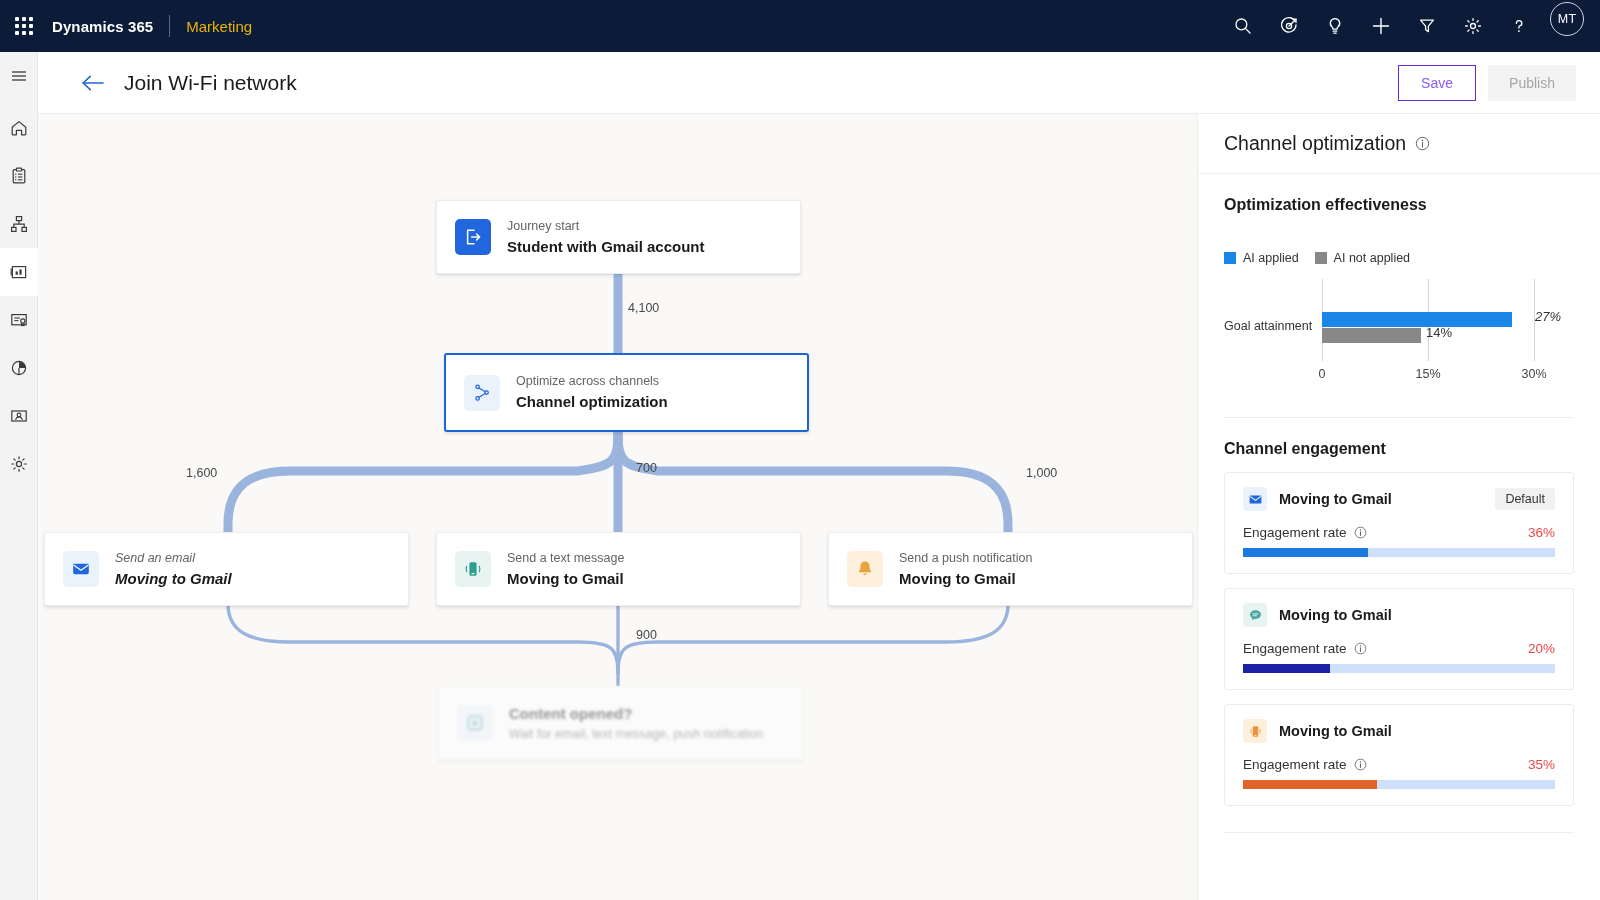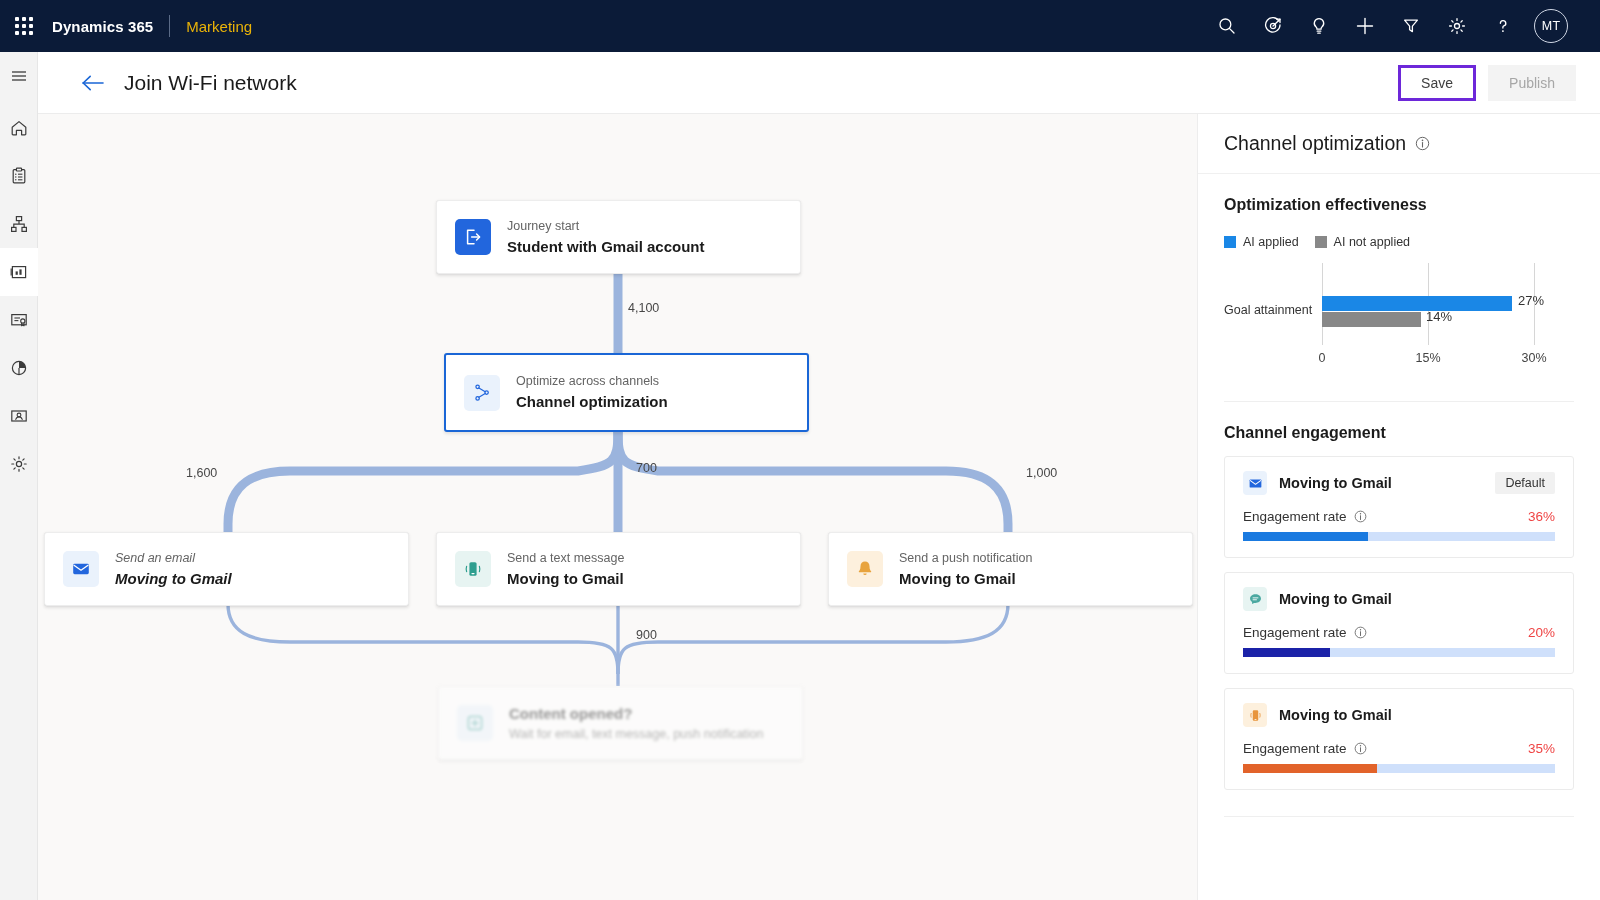--- a/index.html
+++ b/index.html
@@ -16,21 +16,21 @@
     color: #ffffff;
   }
   .waffle { width: 48px; display: flex; align-items: center; justify-content: center;
             cursor: pointer; }
   .waffle-grid { display: grid; grid-template-columns: repeat(3, 4px);
                  grid-template-rows: repeat(3, 4px); gap: 3px; }
   .waffle-grid i { display: block; width: 4px; height: 4px; background: #fff; border-radius: 1px; }
   .brand { font-size: 15px; font-weight: bold; letter-spacing: .1px; padding-left: 4px; }
   .brand-sep { width: 1px; height: 22px; background: #5b6b87; margin: 0 16px; }
   .app-name { font-size: 15px; color: #eab308; font-weight: normal; }
-  .suite-right { margin-left: auto; display: flex; align-items: center; padding-right: 32px; gap: 0px; }
+  .suite-right { margin-left: auto; display: flex; align-items: flex-start; padding-right: 16px; gap: 0px; }
   .sb-icon { width: 46px; height: 48px; display: flex; align-items: center; justify-content: center;
              cursor: pointer; }
   .sb-icon svg { display: block; }
   .avatar {
     width: 34px; height: 34px; border-radius: 50%; border: 1.4px solid #cfd6e4;
     display: flex; align-items: center; justify-content: center;
     font-size: 12.5px; color: #ffffff; margin-left: 8px; cursor: pointer; letter-spacing: .3px;
   }
 
   
@@ -53,21 +53,21 @@
   }
   .back-btn { width: 30px; height: 30px; display: flex; align-items: center; justify-content: center;
               cursor: pointer; }
   .page-title { font-size: 21px; color: #1b1b1b; margin-left: 16px; font-weight: normal; }
   .cmd-right { margin-left: auto; display: flex; align-items: center; gap: 12px; }
   .btn {
     height: 36px; min-width: 78px; padding: 0 20px; font-size: 14px;
     display: flex; align-items: center; justify-content: center; cursor: pointer;
     font-family: inherit;
   }
-  .btn-save { background: #ffffff; border: 3px solid #6d28d9; color: #404040; }
+  .btn-save { background: #ffffff; border: 1px solid #6d28d9; color: #8b5cf6; }
   .btn-publish { background: #f3f3f3; border: 1px solid #f3f3f3; color: #a6a6a6; cursor: default; }
 
   
   .canvas {
     position: absolute; top: 114px; left: 38px; width: 1159px; height: 786px;
     background: #faf9f8; overflow: hidden;
   }
   .canvas-inner { position: absolute; top: 0; left: 0; width: 1159px; height: 786px; }
   .edges { position: absolute; top: 0; left: 0; width: 1159px; height: 786px; }
 
@@ -96,21 +96,21 @@
   }
   .panel-head {
     height: 60px; display: flex; align-items: center; padding: 0 26px;
     border-bottom: 1px solid #f0f0f0;
   }
   .panel-title { font-size: 19.5px; color: #1b1b1b; }
   .info-i { margin-left: 9px; display: flex; align-items: center; cursor: pointer; }
   .panel-body { padding: 22px 26px 0 26px; }
   .sec-title { font-size: 16px; font-weight: bold; color: #1b1b1b; }
 
-  .legend { display: flex; align-items: center; gap: 16px; margin-top: 21px; }
+  .legend { display: flex; align-items: center; gap: 16px; margin-top: 37px; }
   .legend-item { display: flex; align-items: center; gap: 7px; font-size: 12.5px; color: #333; }
   .swatch { width: 12px; height: 12px; display: block; }
 
   .chart { position: relative; height: 112px; margin-top: 14px; }
   .chart-catlabel {
     position: absolute; left: 0; top: 40px; font-size: 12.5px; color: #333; white-space: nowrap;
   }
   .plot { position: absolute; left: 98px; top: 0; right: 0; height: 112px; }
   .gridline { position: absolute; top: 0; width: 1px; height: 82px; background: #d6d6d6; }
   .bar { position: absolute; height: 15px; }
@@ -429,21 +429,21 @@
     </div>
 
     <div class="chart">
       <div class="chart-catlabel">Goal attainment</div>
       <div class="plot">
         <div class="gridline" style="left:0px;"></div>
         <div class="gridline" style="left:106px;"></div>
         <div class="gridline" style="left:212px;"></div>
 
         <div class="bar" style="left:0; top:33px; width:190px; background:#1a87e6;"></div>
-        <div class="bar-val" style="left:196px; top:30px;">27%</div>
+        <div class="bar-val" style="left:213px; top:30px;font-style:italic;">27%</div>
 
         <div class="bar" style="left:0; top:49px; width:99px; background:#888888;"></div>
         <div class="bar-val" style="left:104px; top:46px;">14%</div>
 
         <div class="axis-tick" style="left:0px;">0</div>
         <div class="axis-tick" style="left:106px;">15%</div>
         <div class="axis-tick" style="left:212px;">30%</div>
       </div>
     </div>
 

